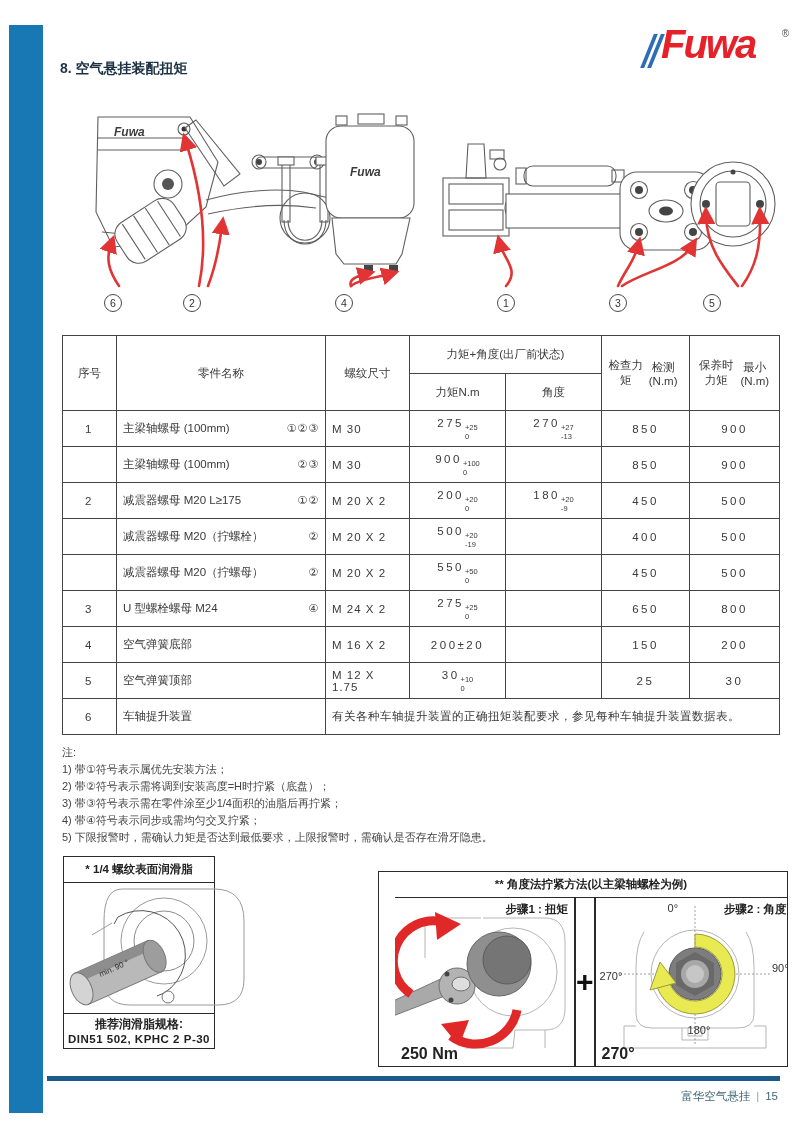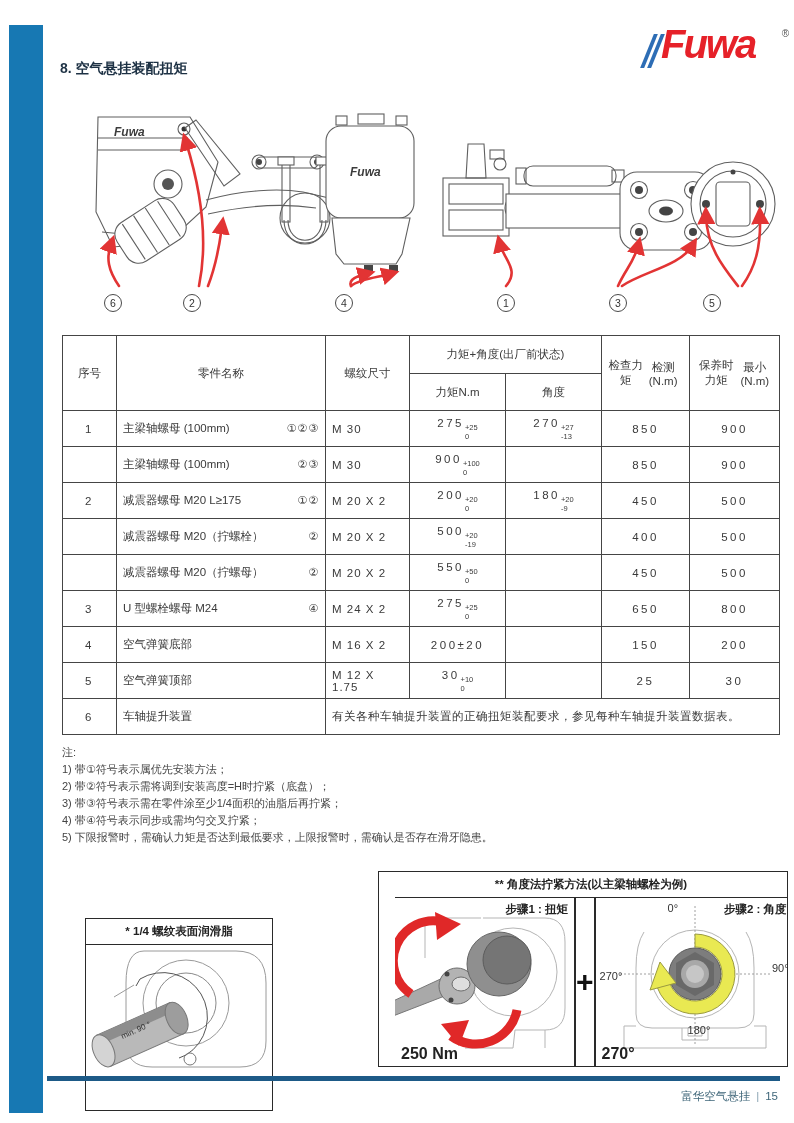--- a/index.html
+++ b/index.html
@@ -35,21 +35,21 @@
   .c-thread{text-align:left;letter-spacing:1px;}
   .c-num{text-align:center;}
   .num{letter-spacing:2.5px;}
   .tol{display:inline-flex;flex-direction:column;justify-content:space-between;height:16px;vertical-align:-3px;
        margin-left:1px;}
   .tol i{font-style:normal;font-size:7.5px;line-height:1;letter-spacing:0;text-align:left;}
   .c-span{text-align:left;padding-left:12px;letter-spacing:0.5px;}
   
   .notes{position:absolute;left:62px;top:744px;width:700px;font-size:11px;color:#444;line-height:17px;}
   
-  .lube-box{position:absolute;left:63px;top:918px;width:188px;height:193px;border:1.6px solid #2a2a2a;box-sizing:border-box;margin-left:22px;}
+  .lube-box{position:absolute;left:63px;top:856px;width:152px;height:193px;border:1.6px solid #2a2a2a;box-sizing:border-box;}
   .box-head{height:25px;border-bottom:1.6px solid #2a2a2a;display:flex;align-items:center;justify-content:center;
             font-size:11.5px;font-weight:bold;color:#222;}
   .lube-img{position:relative;height:130px;}
   .lube-foot{border-top:1.6px solid #2a2a2a;text-align:center;padding-top:2px;}
   .lube-foot .l1{font-size:12px;font-weight:bold;color:#222;}
   .lube-foot .l2{font-size:11.5px;font-weight:bold;color:#222;letter-spacing:0.5px;}
   .angle-box{position:absolute;left:378px;top:871px;width:410px;height:196px;border:1.6px solid #2a2a2a;box-sizing:border-box;padding-left:16px;}
   .angle-body{display:flex;height:168px;}
   .panel{position:relative;height:100%;}
   .p1{width:179px;}
@@ -411,20 +411,24 @@
           <rect x="14" y="70" width="80" height="34" fill="#b9b9b9" stroke="#777"></rect>
           <rect x="14" y="70" width="80" height="10" fill="#8d8d8d" stroke="none"></rect>
           <ellipse cx="14" cy="87" rx="10" ry="17" fill="#d4d4d4" stroke="#777"></ellipse>
           <ellipse cx="94" cy="87" rx="10" ry="17" fill="#9d9d9d" stroke="#777"></ellipse>
         </g>
         <path d="M54,34 A44,44 0 0 1 100,110" stroke="#555" stroke-width="1" fill="none"></path>
         <path d="M54,34 l-4,7 M100,110 l-7,3" stroke="#555" stroke-width="1" fill="none"></path>
         <circle cx="104" cy="114" r="6" stroke="#777" fill="none"></circle>
         <text x="36" y="84" font-size="8" fill="#2e2e2e" transform="rotate(-24 60 88)">min. 90 °</text>
       </svg>
+    </div>
+    <div class="lube-foot">
+      <div class="l1">推荐润滑脂规格:</div>
+      <div class="l2">DIN51 502, KPHC 2 P-30</div>
     </div>
   </div>
 
   <div class="angle-box">
     <div class="box-head">** 角度法拧紧方法(以主梁轴螺栓为例)</div>
     <div class="angle-body">
       <div class="panel p1">
         <svg width="179" height="168" viewBox="0 0 179 168">
           <g stroke="#b5b5b5" stroke-width="1" fill="none">
             <path d="M88,20 L150,20 Q170,20 170,44 L170,110 Q170,132 150,132 L120,132 L118,150 L70,150"></path>

